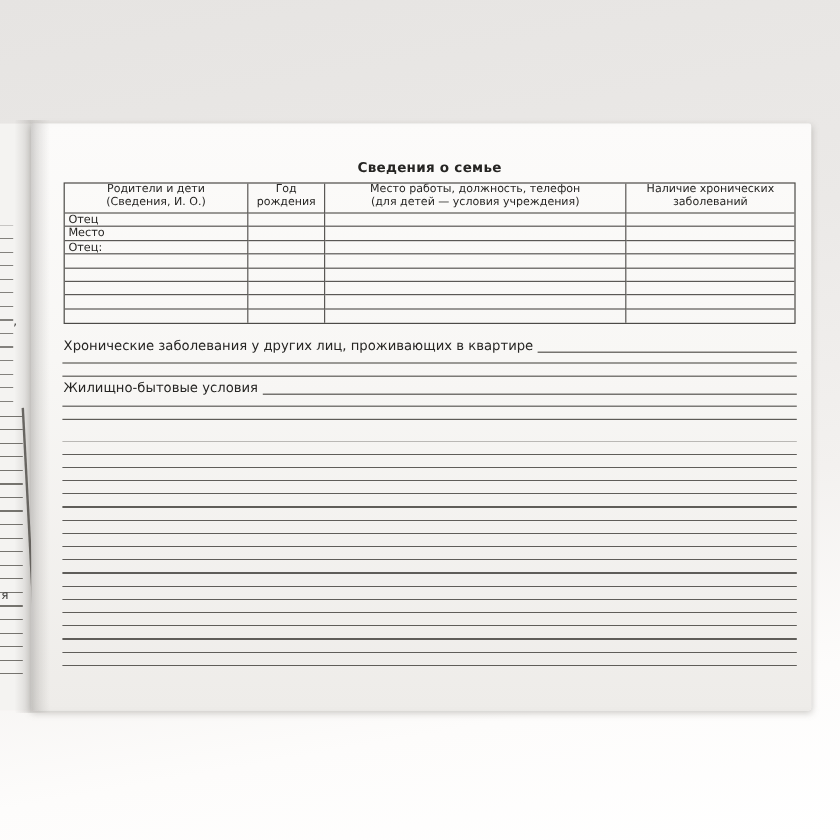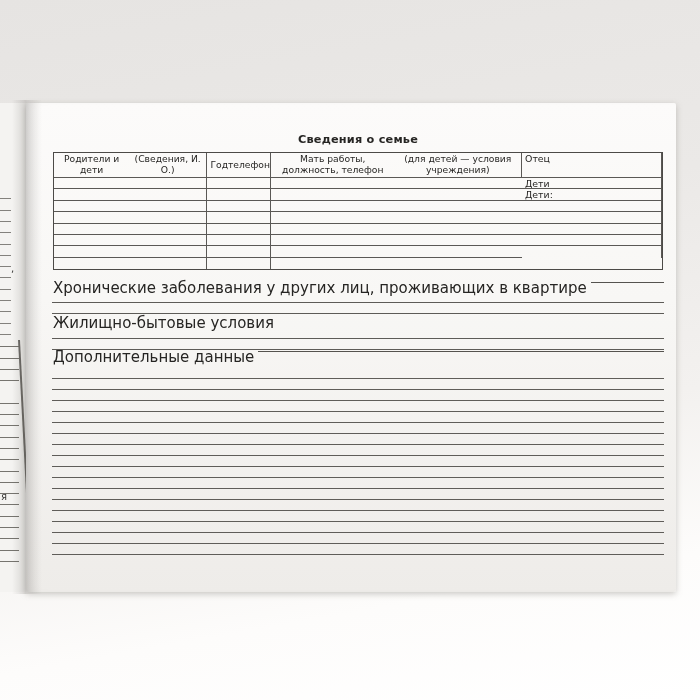--- a/index.html
+++ b/index.html
@@ -60,28 +60,28 @@
     border:1.4px solid #4c4a47;
     box-sizing:border-box;
   }
   .cell{
     border-right:1px solid #5a5855;border-bottom:1px solid #5a5855;
     box-sizing:border-box;overflow:hidden;
   }
   .cell.cLast{border-right:none;}
   .cell.rLast{border-bottom:none;}
   .hcell{
-    display:flex;flex-direction:row;align-items:center;justify-content:flex-end;
+    display:flex;flex-direction:column;align-items:center;justify-content:flex-start;
     font-size:9.2px;line-height:10.8px;text-align:center;
   }
   .bcell{font-size:9.4px;line-height:11px;padding:0 0 0 3px;}
   
   .frow{
     position:absolute;left:37px;width:611px;height:13px;
-    display:flex;align-items:flex-start;font-size:15px;line-height:13px;white-space:nowrap;
+    display:flex;align-items:flex-end;font-size:11px;line-height:13px;white-space:nowrap;
   }
   .frow .fill{flex:1 1 auto;border-bottom:1px solid #55534f;margin:0 0 1px 4px;}
   .bline{position:absolute;left:36px;width:612px;border-top:1px solid #5d5b57;height:0;}
   .ruled{
     position:absolute;left:36px;top:368px;width:612px;height:197px;
     background:repeating-linear-gradient(to bottom,transparent 0 10px,#5f5d59 10px 11px);
   }
 </style>
 </head>
 <body>
@@ -105,38 +105,42 @@
     <div class="title">Сведения о семье</div>
 
     <div class="table">
 
       <div class="cell hcell">
         <span>Родители и дети</span>
         <span>(Сведения, И. О.)</span>
       </div>
       <div class="cell hcell">
         <span>Год</span>
-        <span>телефон</span>
+        <span>рождения</span>
       </div>
       <div class="cell hcell">
-        <span>Мать работы, должность, телефон</span>
+        <span>Место работы, должность, телефон</span>
         <span>(для детей — условия учреждения)</span>
+      </div>
+      <div class="cell hcell cLast">
+        <span>Наличие хронических</span>
+        <span>заболеваний</span>
       </div>
 
       <div class="cell bcell">Отец</div>
       <div class="cell"></div>
       <div class="cell"></div>
       <div class="cell cLast"></div>
 
-      <div class="cell bcell">Дети</div>
+      <div class="cell bcell">Место</div>
       <div class="cell"></div>
       <div class="cell"></div>
       <div class="cell cLast"></div>
 
-      <div class="cell bcell">Дети:</div>
+      <div class="cell bcell">Отец:</div>
       <div class="cell"></div>
       <div class="cell"></div>
       <div class="cell cLast"></div>
 
       <div class="cell bcell"></div>
       <div class="cell"></div>
       <div class="cell"></div>
       <div class="cell cLast"></div>
 
       <div class="cell bcell"></div>
@@ -160,28 +164,24 @@
       <div class="cell cLast rLast"></div>
     </div>
 
     <div class="frow" style="top:282px;">
       <span>Хронические заболевания у других лиц, проживающих в квартире</span>
       <span class="fill"></span>
     </div>
     <div class="bline" style="top:302px;"></div>
     <div class="bline" style="top:313px;"></div>
 
-    <div class="frow" style="top:317px;flex-direction:column;">
+    <div class="frow" style="top:317px;">
       <span>Жилищно-бытовые условия</span>
       <span class="fill"></span>
     </div>
     <div class="bline" style="top:338px;"></div>
     <div class="bline" style="top:349px;"></div>
 
-    <div class="frow" style="top:351px;">
-      <span>Дополнительные данные</span>
-      <span class="fill"></span>
-    </div>
 
     <div class="ruled"></div>
 
   </div>
 </div>
 
 </body></html>

